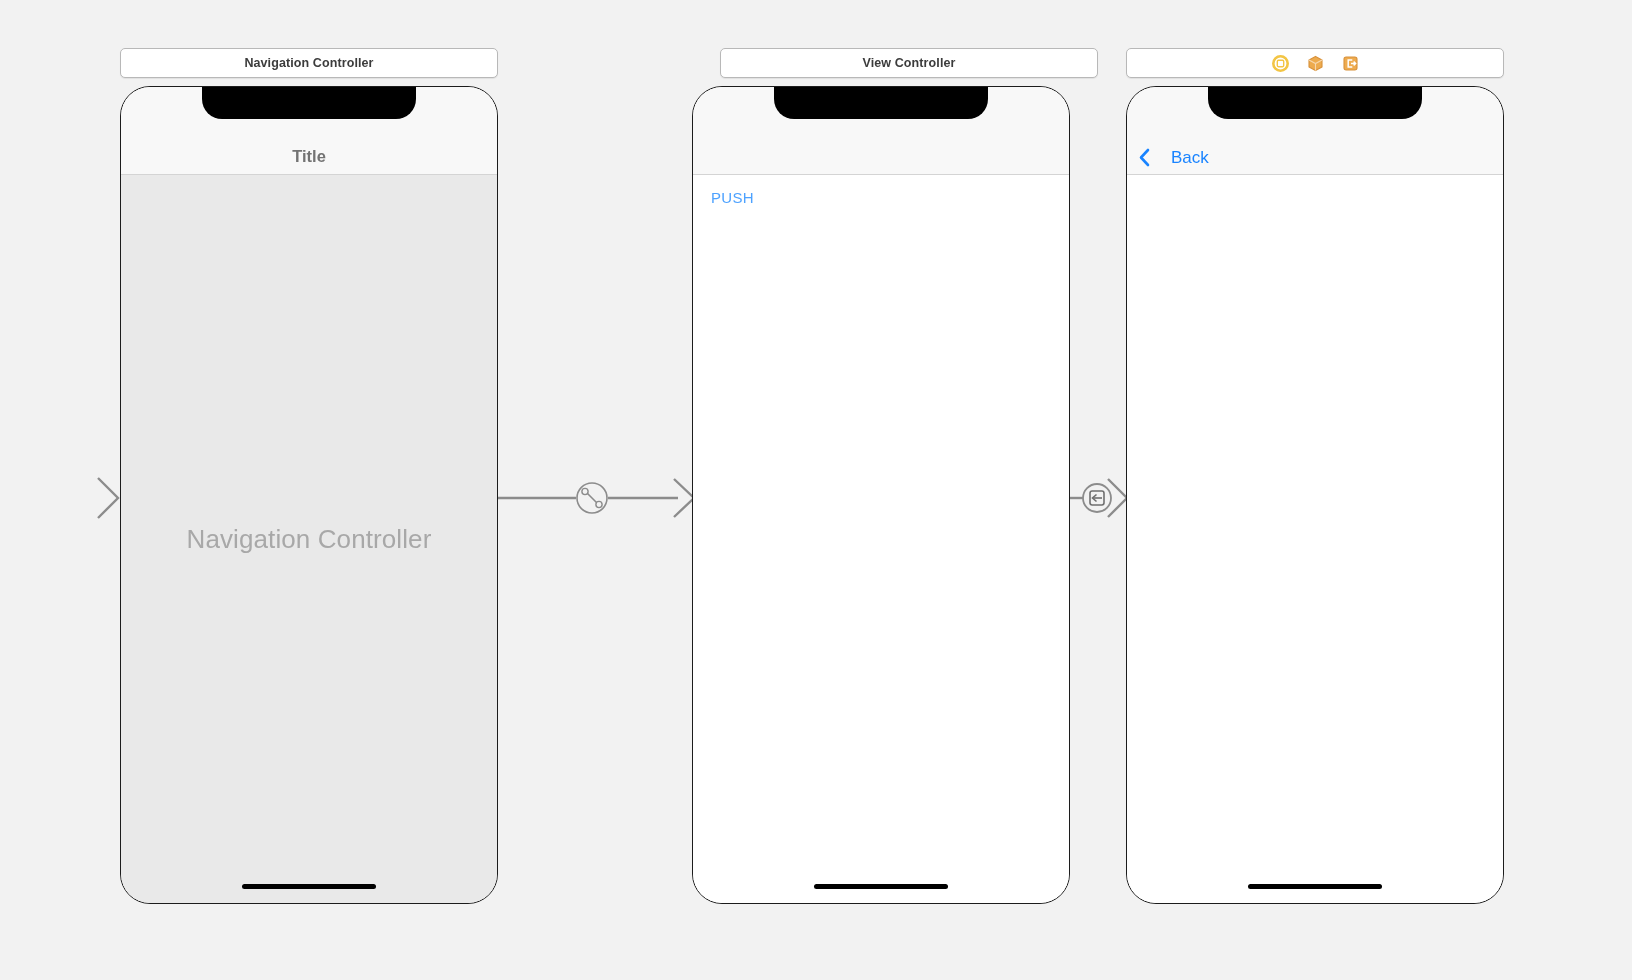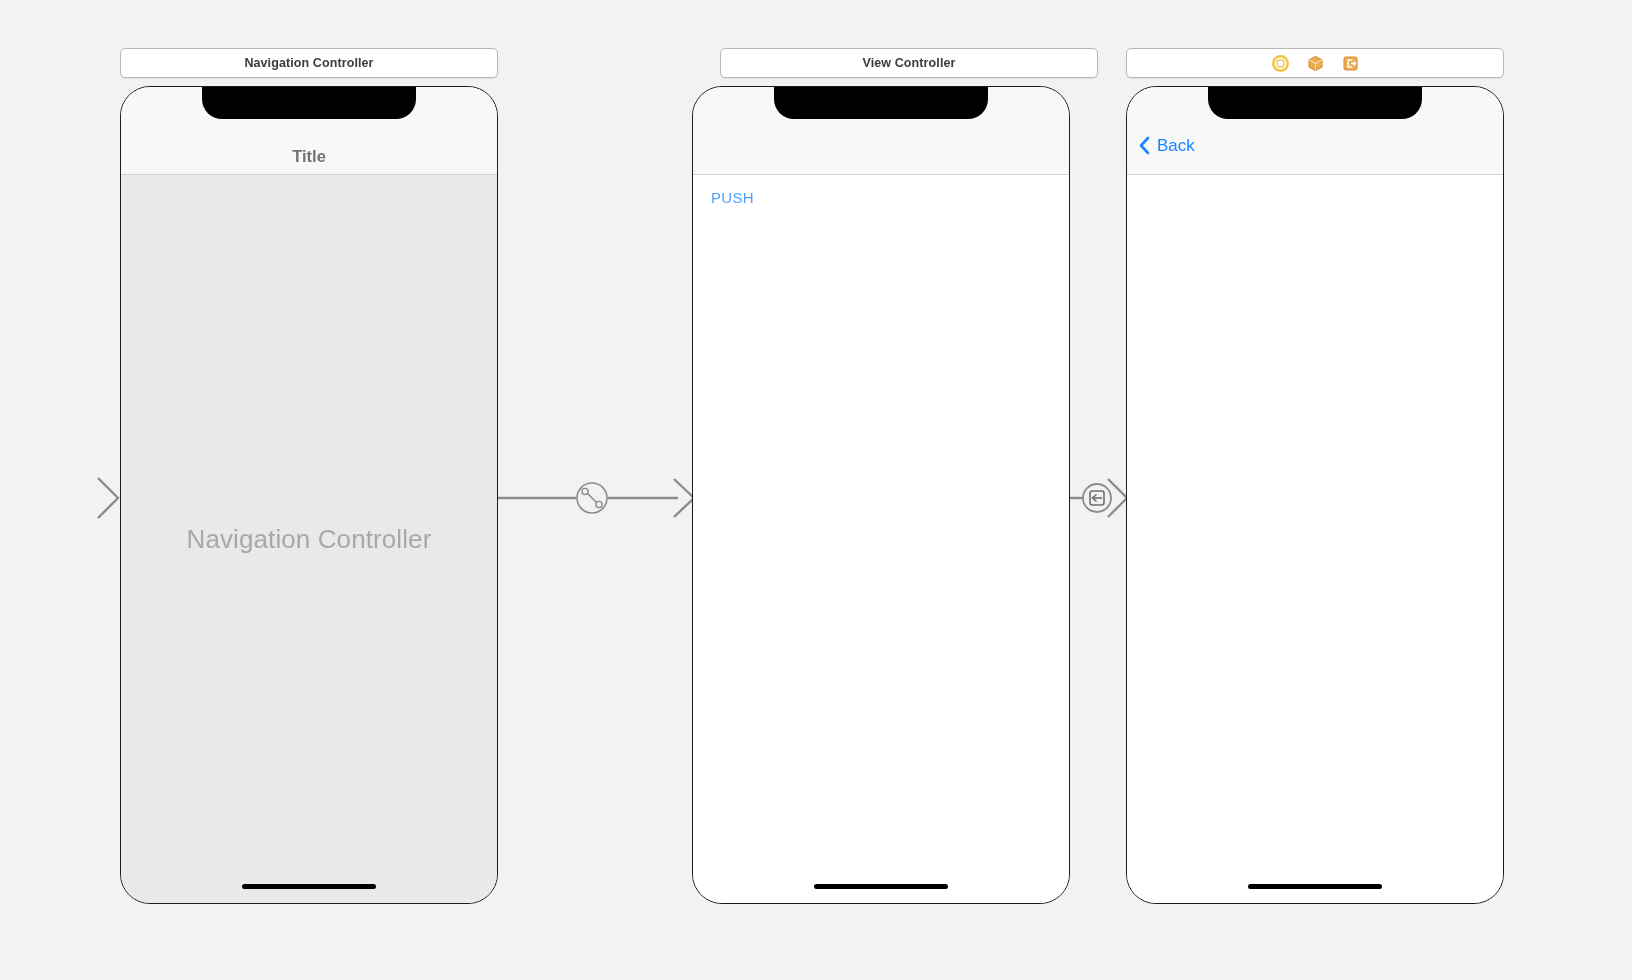--- a/index.html
+++ b/index.html
@@ -82,25 +82,25 @@
     bottom: 8px;
     left: 0;
     right: 0;
     text-align: center;
     font-size: 16.5px;
     font-weight: bold;
     color: #737373;
   }
   .nav-back {
     position: absolute;
-    bottom: 19px;
+    bottom: 7px;
     left: 12px;
     display: flex;
     align-items: center;
-    gap: 7px;
+    gap: 21px;
   }
   .nav-back-label {
     font-size: 17px;
     color: #1a84ff;
     line-height: 1;
   }
   .chevron-left { width: 11px; height: 19px; display: block; }
 
   
   .content-area {

